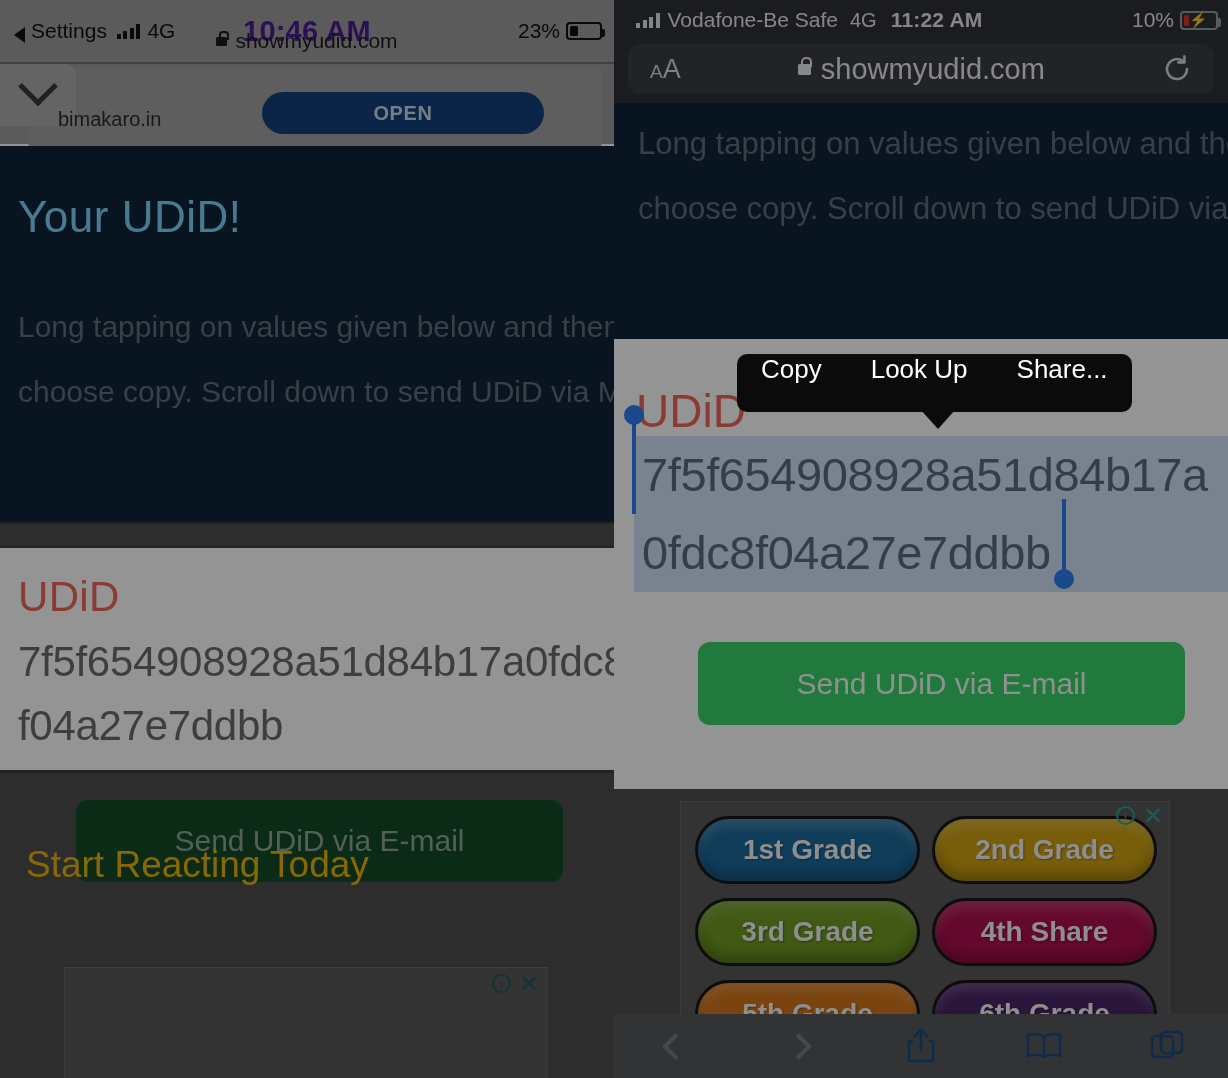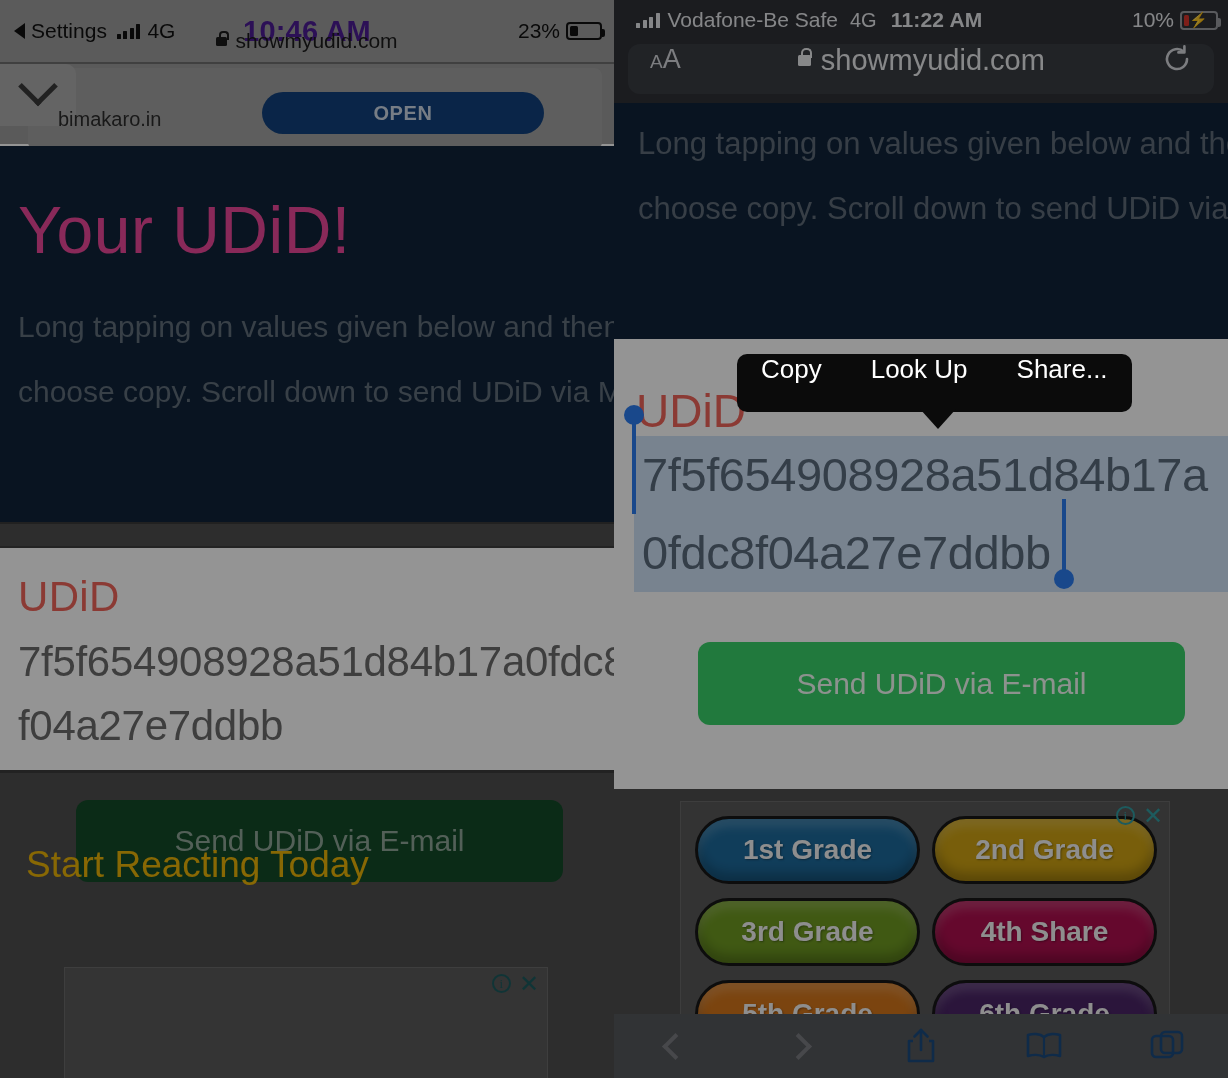--- a/index.html
+++ b/index.html
@@ -21,21 +21,21 @@
   
   .l-status{
     position:absolute; left:0; top:0; width:614px; height:62px;
     background:#9e9e9e;
   }
   .l-status-inner{
     position:absolute; inset:0;
     display:flex; align-items:center;
     padding:0 14px; color:#111;
   }
-  .l-back{ display:flex; align-items:center; gap:6px; font-size:21px; font-weight:400; }
+  .l-back{ display:flex; align-items:flex-end; gap:6px; font-size:21px; font-weight:400; }
   .tri-left{
     width:0;height:0;
     border-top:8px solid transparent;
     border-bottom:8px solid transparent;
     border-right:11px solid #111;
   }
   .bars{ display:inline-flex; align-items:flex-end; gap:2.5px; height:15px; margin-left:10px; }
   .bars i{ display:block; width:4px; background:#111; border-radius:.5px; }
   .bars i:nth-child(1){height:5px}
   .bars i:nth-child(2){height:8px}
@@ -90,21 +90,21 @@
     display:flex; align-items:center; justify-content:center;
     color:#cdd8e6; font-size:20px; font-weight:600; letter-spacing:.6px;
   }
 
   .l-hero{
     position:absolute; left:0; top:146px; width:614px; height:376px;
     background:#11243a;
   }
   .l-hero h1{
     position:absolute; left:18px; top:46px;
-    font-size:66px; font-weight:400; color:#ec4899; letter-spacing:.5px;
+    font-size:44px; font-weight:400; color:#7dd3fc; letter-spacing:.5px;
   }
   .l-hero p{
     position:absolute; left:18px; top:148px; width:660px;
     font-size:30px; line-height:65px; color:#616e7b; font-weight:400;
   }
   .l-greyband{ position:absolute; left:0; top:522px; width:614px; height:26px; background:#4f4f4f; }
   .l-greyband::before{content:"";position:absolute;left:0;top:0;width:100%;height:2px;background:#3a3a3a;}
   .l-greyband::after{content:"";position:absolute;left:0;bottom:0;width:100%;height:2px;background:#3d3d3d;}
 
   .l-white{ position:absolute; left:0; top:548px; width:614px; height:222px; background:#fff; }
@@ -157,21 +157,21 @@
   .r-batt{ position:absolute; right:10px; top:50%; transform:translateY(-50%);
            display:flex; align-items:center; gap:6px; font-size:21px; color:#e6e7ea; }
   .battshell-w{ position:relative; width:38px; height:19px; border:2px solid #9a9ca1; border-radius:4px; }
   .battshell-w::after{content:"";position:absolute;right:-5px;top:5px;width:3px;height:9px;background:#9a9ca1;border-radius:0 2px 2px 0;}
   .battfill-red{ position:absolute; left:2px; top:2px; bottom:2px; width:5px; background:#d9342b; border-radius:1.5px; }
   .bolt{ position:absolute; left:50%; top:50%; transform:translate(-50%,-50%); font-size:15px; color:#e6e7ea; }
 
   .r-urlbar{
     position:absolute; left:14px; top:44px; width:586px; height:50px;
     background:#3a3d43; border-radius:12px;
-    display:flex; align-items:flex-start;
+    display:flex; align-items:center;
   }
   .aa{ margin-left:22px; color:#d6d8dc; font-weight:400; }
   .aa .s{ font-size:19px; } .aa .b{ font-size:27px; }
   .r-url{ flex:1; display:flex; align-items:center; justify-content:center; gap:10px;
           font-size:29px; color:#e9eaec; }
   .lock-w{ display:inline-block; width:13px; height:11px; background:#e9eaec; border-radius:1.5px; position:relative; }
   .lock-w::before{content:"";position:absolute;left:3px;top:-7px;width:7px;height:8px;border:2px solid #e9eaec;border-bottom:none;border-radius:5px 5px 0 0;}
   .reload{ margin-right:22px; width:30px; height:30px; position:relative; }
   .reload svg{ display:block; }
 

